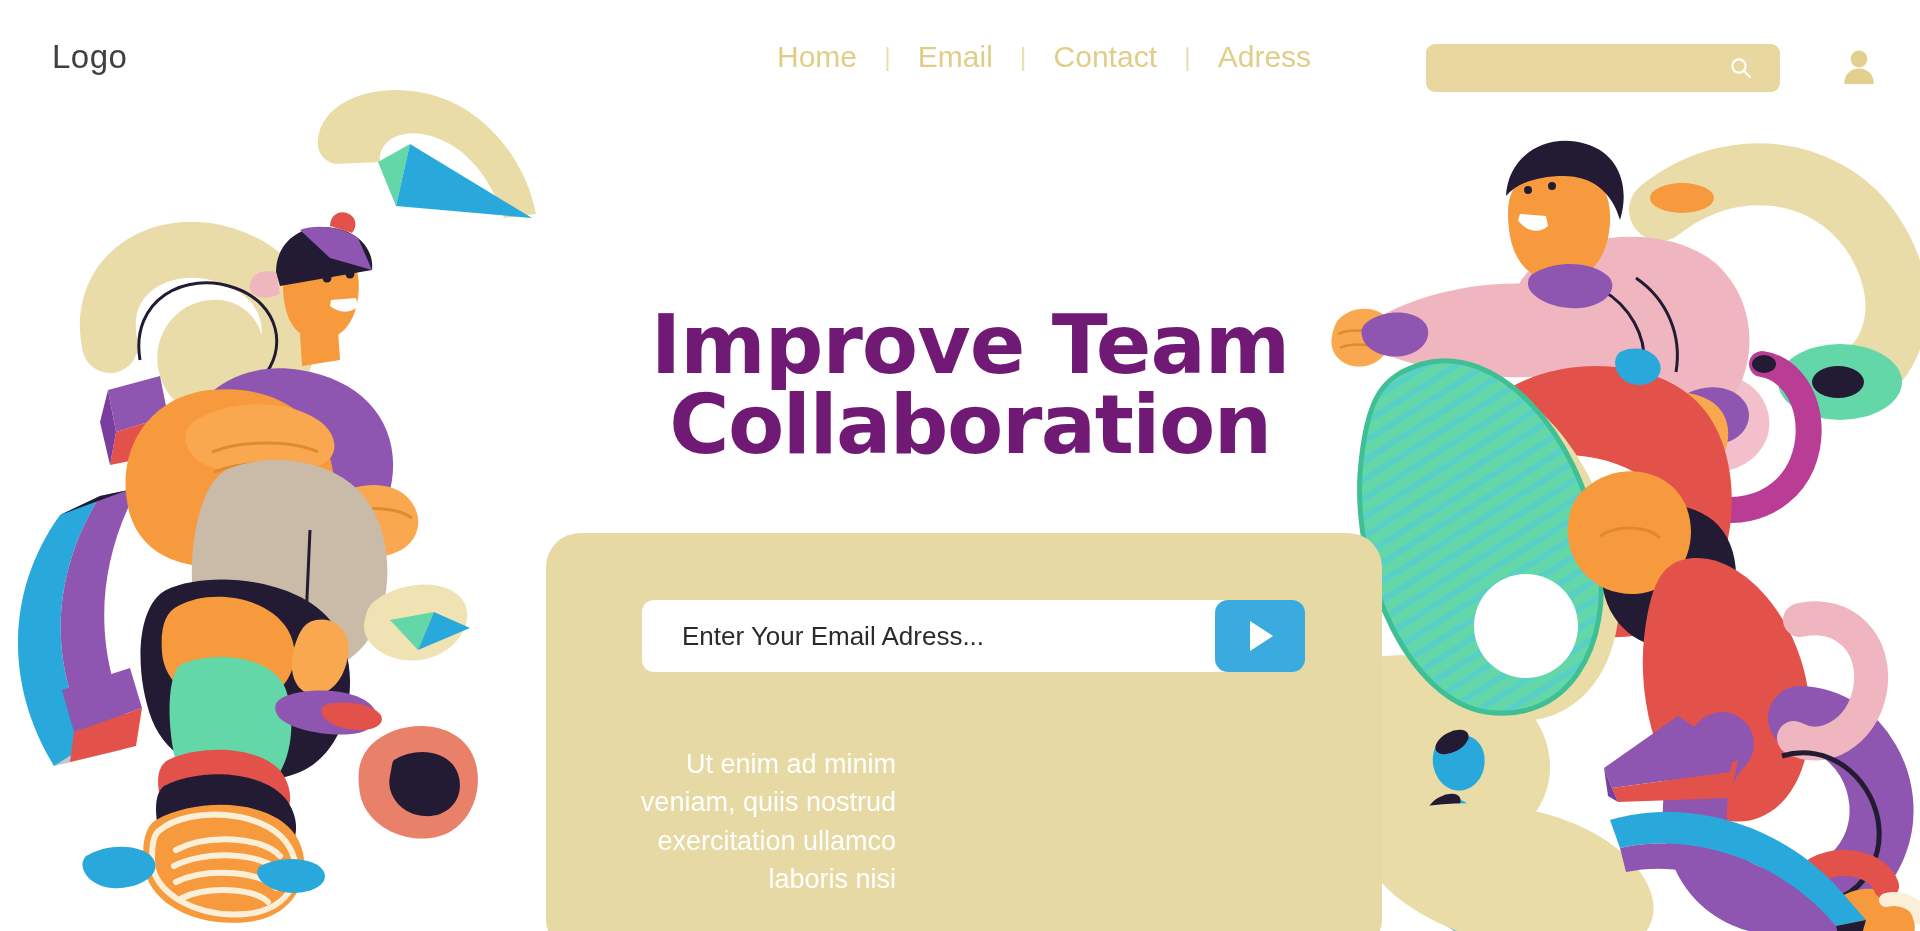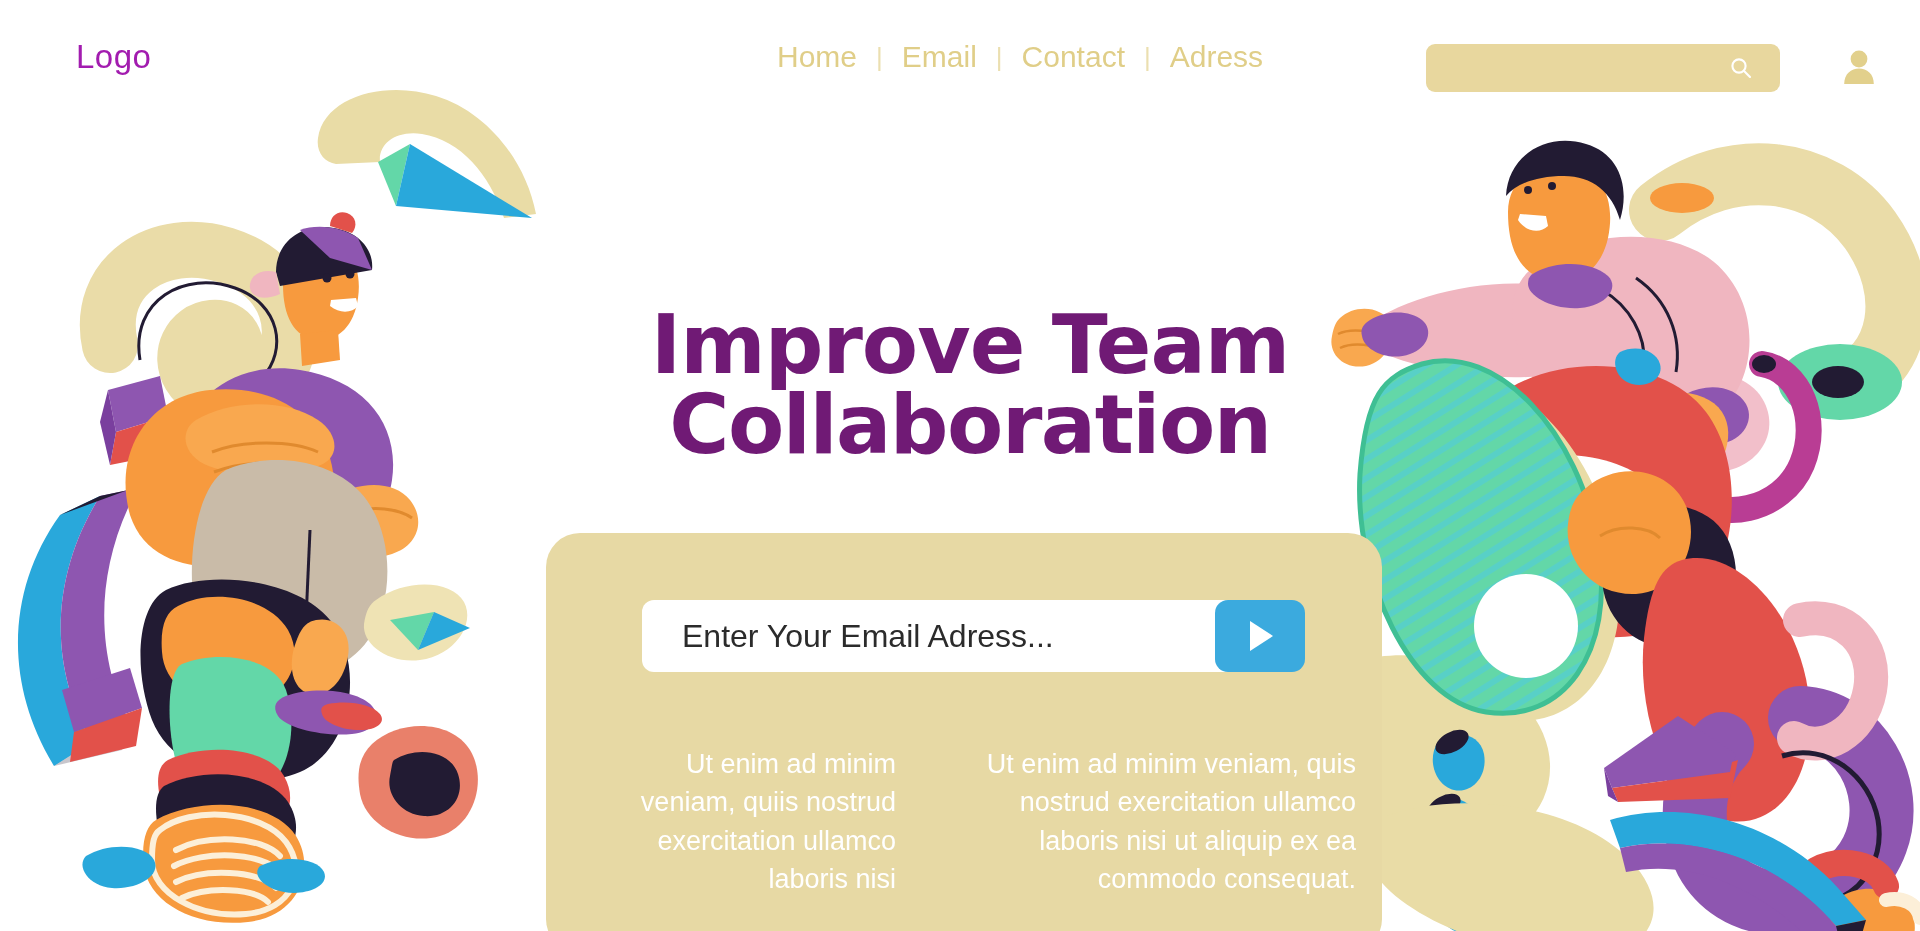--- a/index.html
+++ b/index.html
@@ -11,25 +11,25 @@
   }
   .stage{position:absolute;inset:0;width:1920px;height:931px;overflow:hidden;background:#fff;}
 
   
   .header{
     position:absolute;left:0;top:0;width:1920px;height:105px;
     display:flex;align-items:center;z-index:40;
   }
   .logo{
     position:absolute;left:52px;top:38px;
-    font-size:33px;letter-spacing:.5px;color:#a21caf;font-weight:400;margin-left:24px;
+    font-size:33px;letter-spacing:.5px;color:#404040;font-weight:400;
   }
   .nav{
     position:absolute;left:760px;top:40px;
-    display:flex;align-items:center;gap:0px;
+    display:flex;align-items:center;gap:8px;
   }
   .nav a{
     color:#E0CE88;font-size:30px;text-decoration:none;font-weight:400;
     padding:0 17px;white-space:nowrap;
   }
   .nav .sep{color:#EBDFB0;font-size:26px;padding:0 2px;}
   .search-box{
     position:absolute;left:1426px;top:44px;width:354px;height:48px;
     background:#E8D79E;border-radius:9px;
   }
@@ -56,21 +56,21 @@
     position:absolute;left:546px;top:533px;width:836px;height:420px;
     background:#E7D9A4;border-radius:34px;z-index:25;
   }
   .email-row{
     position:absolute;left:96px;top:67px;width:650px;height:72px;
   }
   .email-input{
     position:absolute;left:0;top:0;width:650px;height:72px;
     background:#ffffff;border:none;border-radius:12px;
     font-family:"Liberation Sans", sans-serif;
-    font-size:32px;color:#2b2b2b;padding:0 40px;box-sizing:border-box;
+    font-size:26px;color:#2b2b2b;padding:0 40px;box-sizing:border-box;
     outline:none;
   }
   .email-input::placeholder{color:#2b2b2b;opacity:1;}
   .submit-btn{
     position:absolute;left:573px;top:0px;width:90px;height:72px;
     background:#3BAADE;border:none;border-radius:13px;cursor:pointer;
     display:flex;align-items:center;justify-content:center;padding:0;
   }
   .copy-cols{
     position:absolute;left:50px;top:185px;width:760px;
@@ -325,17 +325,16 @@
         <span>
           <svg width="34" height="36" viewBox="0 0 34 36">
             <path d="M7 3 L30 18 L7 33 Z" fill="#ffffff"></path>
           </svg>
         </span>
       </button>
     </div>
 
     <div class="copy-cols">
       <p class="copy-col c1">Ut enim ad minim veniam, quiis nostrud exercitation ullamco laboris nisi</p>
-      <p class="copy-col c2">Ut enim ad minim veniam, quis nostrud exercitation ullamco laboris nisi ut aliquip ex ea commodo consequat.</p>
     </div>
   </div>
 
 </div>
 
 </body></html>

